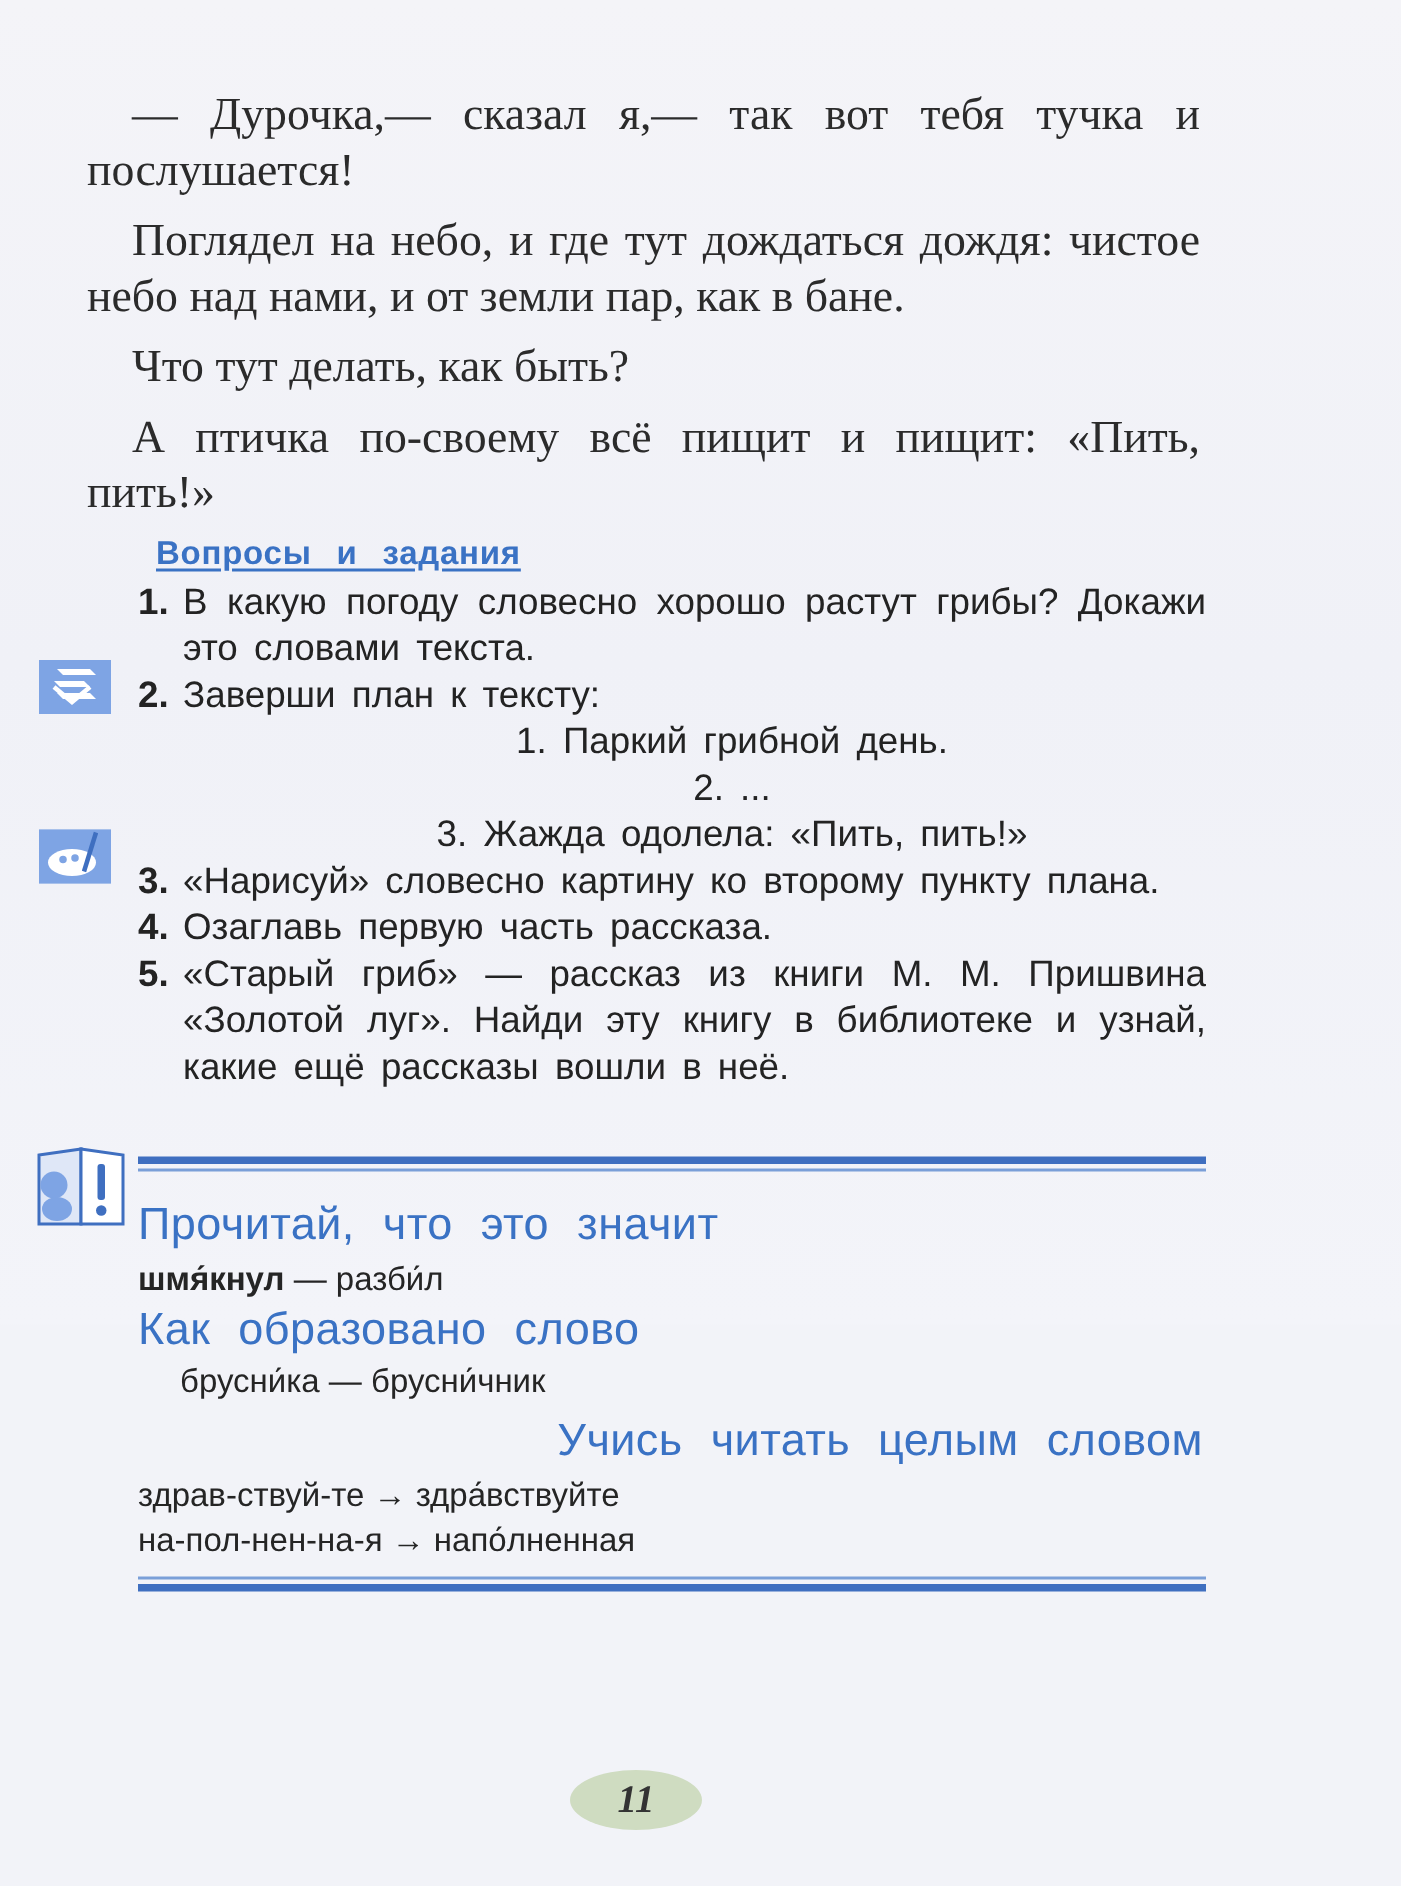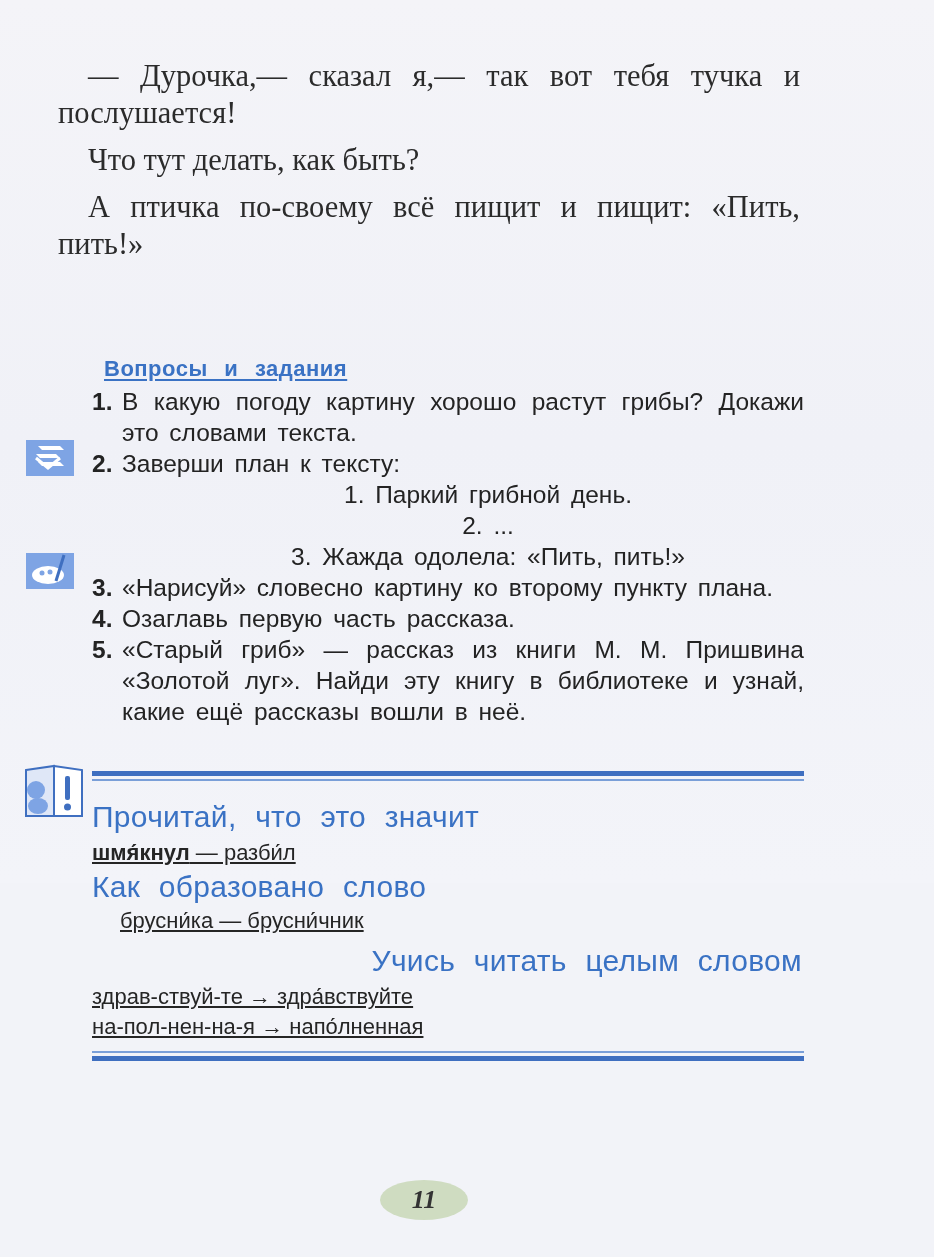--- a/index.html
+++ b/index.html
@@ -38,36 +38,37 @@
     position: absolute; width: 48px; height: 36px; background: #7ea4e4;
   }
   .box {
     position: absolute; left: 92px; top: 780px; width: 710px;
     font-family: "Liberation Sans", sans-serif;
   }
   .rule { position: absolute; left: 92px; width: 712px; }
   .rule .thick { height: 5px; background: #3f6fc0; }
   .rule .thin { height: 2px; background: #7a9fd8; margin-top: 3px; }
   .box-heading { color: #3a72c4; font-weight: normal; font-size: 30px; word-spacing: 10px; letter-spacing: 0.3px; }
-  .box-line { font-size: 22px; color: #252525; line-height: 30px; text-decoration: underline; }
+  .box-line { font-size: 22px; color: #252525; line-height: 30px; }
   .box-line b { font-weight: bold; }
   .page-num {
     position: absolute; left: 380px; top: 1180px; width: 88px; height: 40px;
     background: #cfdcc1; border-radius: 50%;
     font-family: "Liberation Serif", serif; font-style: italic; font-weight: bold;
     font-size: 26px; text-align: center; line-height: 40px; color: #333;
   }
 </style>
 </head>
 <body>
 
 <div class="page">
 
   <div class="story">
     <p class="first">— Дурочка,— сказал я,— так вот тебя тучка и послушается!</p>
+    <p>Поглядел на небо, и где тут дождаться дождя: чистое небо над нами, и от земли пар, как в бане.</p>
     <p>Что тут делать, как быть?</p>
     <p>А птичка по-своему всё пищит и пищит: «Пить, пить!»</p>
   </div>
 
   <div class="icon-box" style="left:26px; top:440px;">
     <svg width="48" height="36" viewBox="0 0 48 36">
       <rect x="0" y="0" width="48" height="36" fill="#7ea4e4"></rect>
       <path d="M12 6 L34 6 L38 10 L16 10 Z" fill="#ffffff"></path>
       <path d="M10 14 L30 14 L34 18 L14 18 Z" fill="#ffffff"></path>
       <path d="M12 22 L34 22 L38 26 L16 26 Z" fill="#ffffff"></path>
@@ -81,21 +82,21 @@
       <circle cx="16" cy="20" r="2.5" fill="#7ea4e4"></circle>
       <circle cx="24" cy="19" r="2.5" fill="#7ea4e4"></circle>
       <line x1="30" y1="28" x2="38" y2="2" stroke="#3f6fc0" stroke-width="3"></line>
     </svg>
   </div>
 
   <div class="questions">
     <div class="q-heading">Вопросы и задания</div>
     <div class="q-item">
       <span class="q-num">1.</span>
-      <span class="q-text">В какую погоду картину хорошо растут грибы? Докажи это словами текста.</span>
+      <span class="q-text">В какую погоду словесно хорошо растут грибы? Докажи это словами текста.</span>
     </div>
     <div class="q-item">
       <span class="q-num">2.</span>
       <span class="q-text">Заверши план к тексту:</span>
     </div>
     <div class="sub-item">1. Паркий грибной день.</div>
     <div class="sub-item">2. ...</div>
     <div class="sub-item">3. Жажда одолела: «Пить, пить!»</div>
     <div class="q-item">
       <span class="q-num">3.</span>

